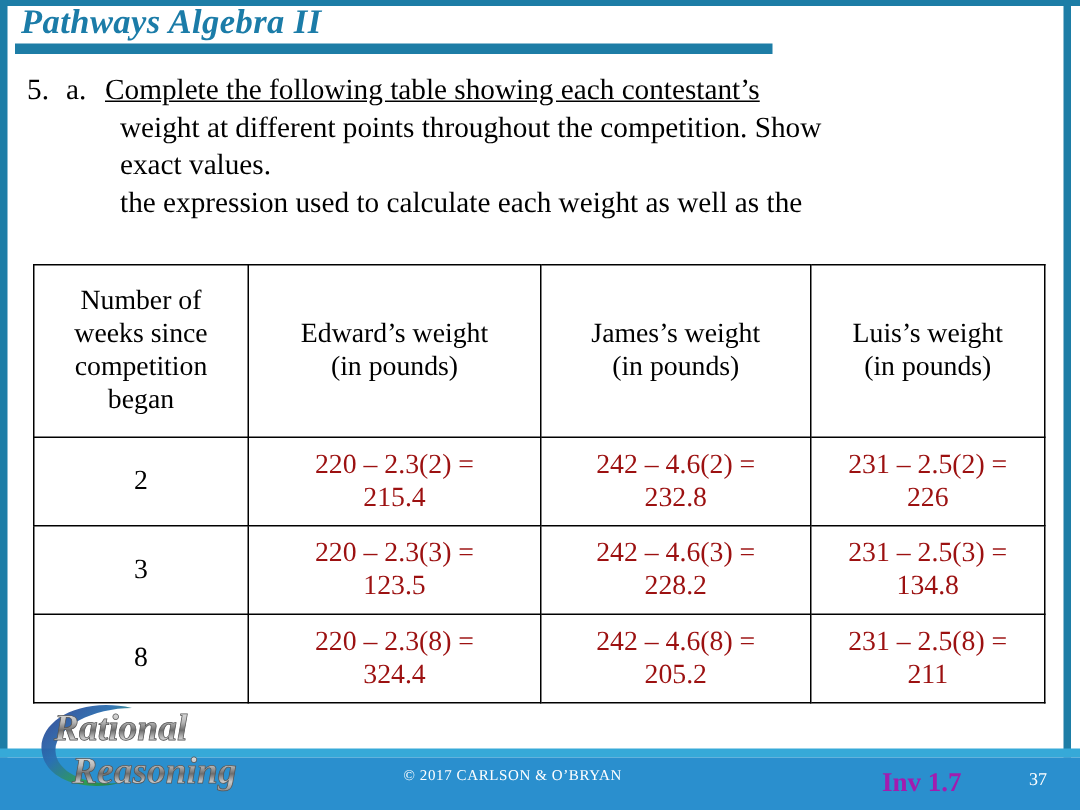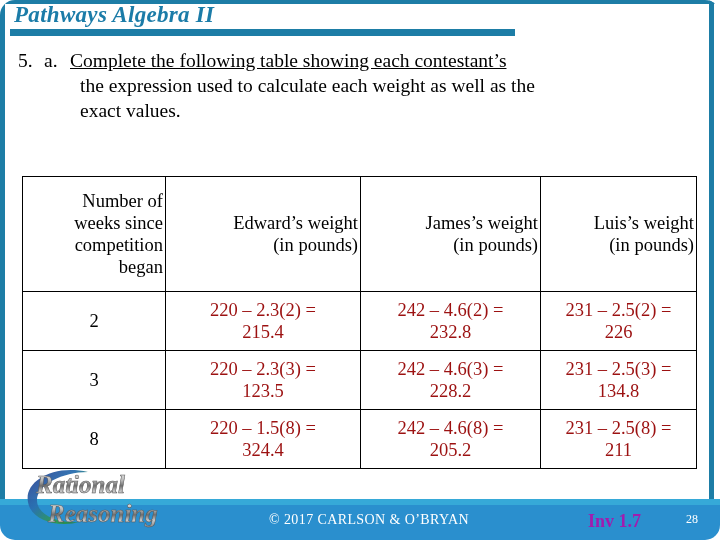--- a/index.html
+++ b/index.html
@@ -10,21 +10,20 @@
   body {
     font-family: "Liberation Serif", serif;
   }
   #slide {
     position: relative;
     width: 720px;
     height: 540px;
     overflow: hidden;
     background: #ffffff;
     box-sizing: border-box;
-    border-radius: 15px;
   }
 
   
   .frame-top {
     position: absolute;
     left: 0; top: 0;
     width: 720px; height: 4px;
     background: #1d7da6;
   }
   .frame-left {
@@ -106,21 +105,20 @@
     text-align: center;
     vertical-align: middle;
     font-size: 18.5px;
     line-height: 22px;
     font-weight: normal;
     padding: 1px 2px;
   }
   table.data-table th {
     color: #000000;
     height: 112px;
-    text-align: right;
   }
   .col-weeks { width: 143px; }
   .col-ed    { width: 195px; }
   .col-ja    { width: 180px; }
   .col-lu    { width: 156px; }
 
   td.week-cell {
     color: #000000;
     font-size: 19px;
   }
@@ -145,21 +143,21 @@
     left: 0;
     top: 499px;
     width: 720px;
     height: 6px;
     background: #36a9d8;
   }
   .footer-copy {
     position: absolute;
     left: 269px;
     top: 512px;
-    font-size: 14px;
+    font-size: 10px;
     color: #ffffff;
     letter-spacing: 0.4px;
     white-space: nowrap;
   }
   .footer-inv {
     position: absolute;
     left: 588px;
     top: 511px;
     font-size: 18px;
     font-weight: bold;
@@ -196,22 +194,23 @@
 
   <div class="title">Pathways Algebra II</div>
   <div class="title-rule"></div>
 
   <div class="body-block">
     <div class="body-row">
       <span class="num-label">5.</span>
       <span class="letter-label">a.</span>
       <span class="body-text">Complete the following table showing each contestant’s</span>
     </div>
+    <div style="padding-left:62px">weight at different points throughout the competition. Show</div>
+    <div style="padding-left:62px">exact values.</div>
     <div style="padding-left:62px">the expression used to calculate each weight as well as the</div>
-    <div style="padding-left:62px">exact values.</div>
   </div>
 
   <table class="data-table">
     <colgroup>
       <col class="col-weeks">
         <col class="col-ed">
         <col class="col-ja">
         <col class="col-lu">
     </colgroup>
     <thead>
@@ -263,21 +262,21 @@
           <div>228.2</div>
         </td>
         <td class="value-cell">
           <div>231 – 2.5(3) =</div>
           <div>134.8</div>
         </td>
       </tr>
       <tr class="data-row">
         <td class="week-cell">8</td>
         <td class="value-cell">
-          <div>220 – 1.5(8) =</div>
+          <div>220 – 2.3(8) =</div>
           <div>324.4</div>
         </td>
         <td class="value-cell">
           <div>242 – 4.6(8) =</div>
           <div>205.2</div>
         </td>
         <td class="value-cell">
           <div>231 – 2.5(8) =</div>
           <div>211</div>
         </td>
@@ -306,15 +305,15 @@
         </linearGradient>
       </defs>
       <path d="M66 6 C 30 -2, 2 16, 6 36 C 9 54, 34 62, 58 56 C 38 58, 16 50, 15 35 C 14 19, 40 6, 66 6 Z" fill="url(#swoosh)" opacity="0.95"></path>
       <text x="14" y="27" font-family="Liberation Serif, serif" font-style="italic" font-weight="bold" font-size="25" fill="url(#metal)" stroke="#555555" stroke-width="0.5">Rational</text>
       <text x="26" y="56" font-family="Liberation Serif, serif" font-style="italic" font-weight="bold" font-size="25" fill="url(#metal)" stroke="#555555" stroke-width="0.5">Reasoning</text>
     </svg>
   </div>
 
   <div class="footer-copy">© 2017 CARLSON &amp; O’BRYAN</div>
   <div class="footer-inv">Inv 1.7</div>
-  <div class="footer-page">28</div>
+  <div class="footer-page">37</div>
 
 </div>
 
 </body></html>

